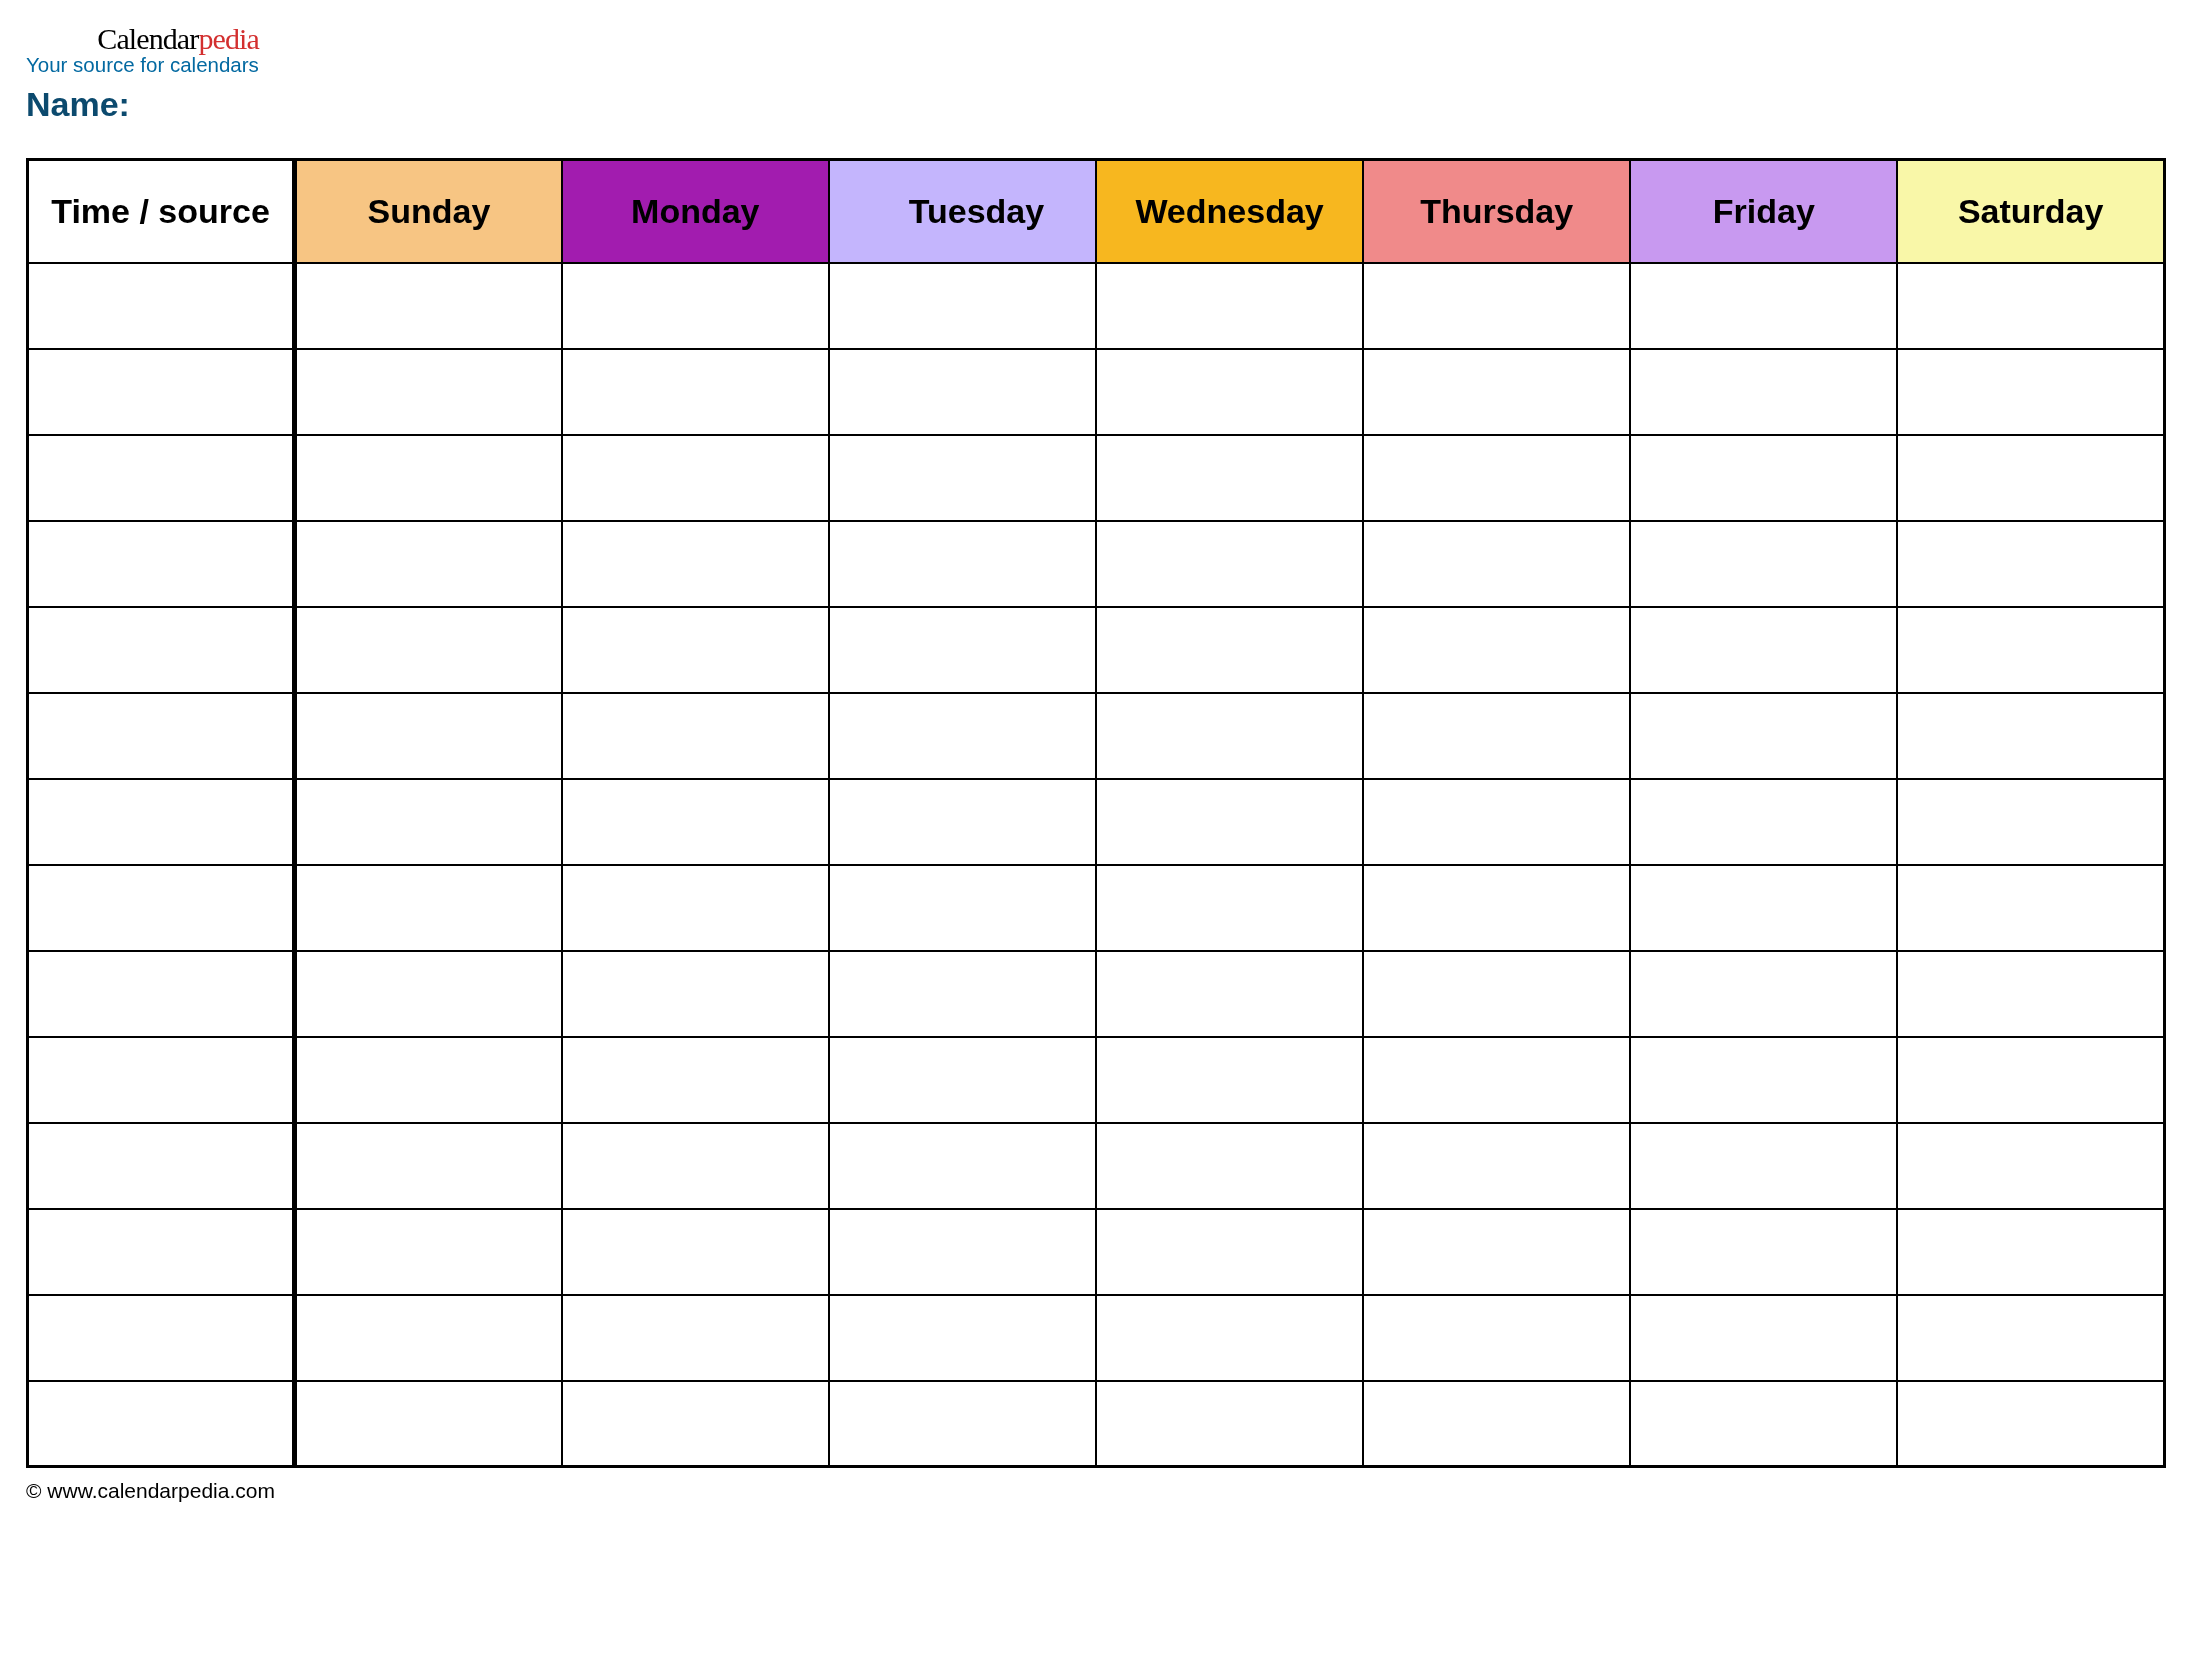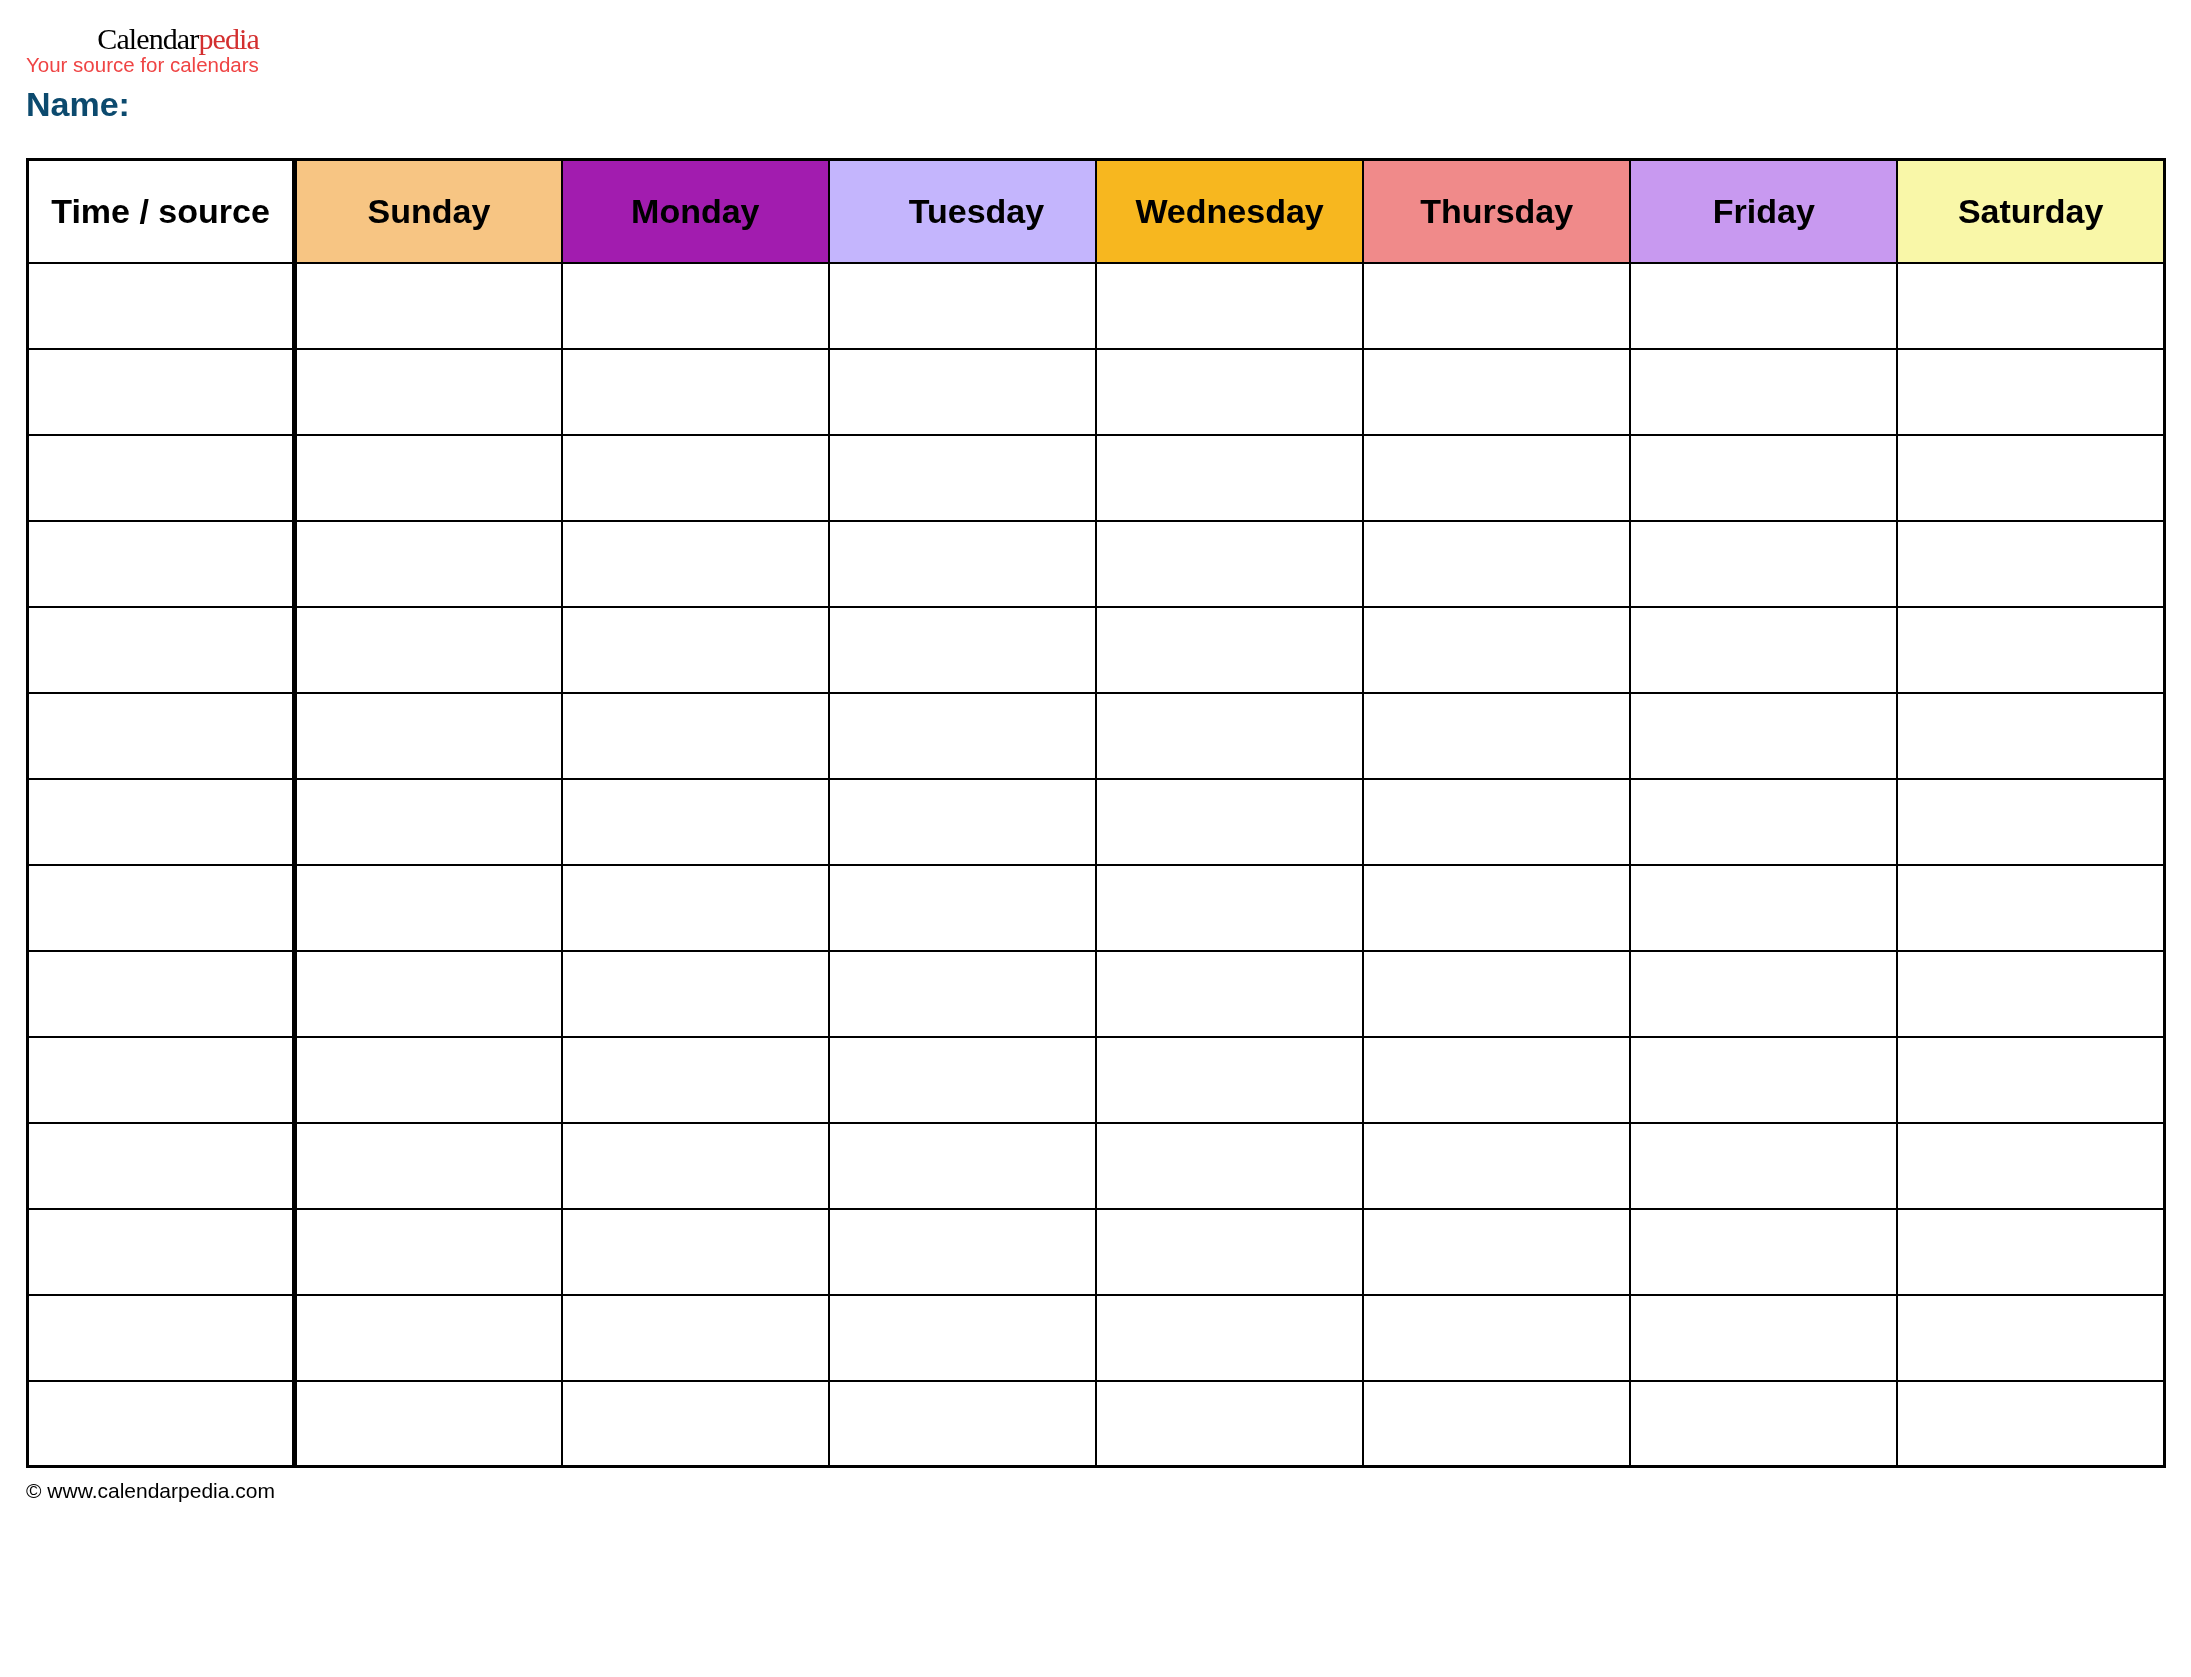--- a/index.html
+++ b/index.html
@@ -34,21 +34,21 @@
       letter-spacing: -0.9px;
     }
     .brand-black {
       color: #000;
     }
     .brand-red {
       color: #d32f2f;
     }
     .brand-sub {
       font-size: 20.5px;
-      color: #ef4444;
+      color: #0369a1;
       margin-top: -3.4px;
     }
     .name-row {
       font-size: 34px;
       font-weight: bold;
       color: #0c4a6e;
       margin-bottom: 34px;
     }
     table {
       width: 100%;

